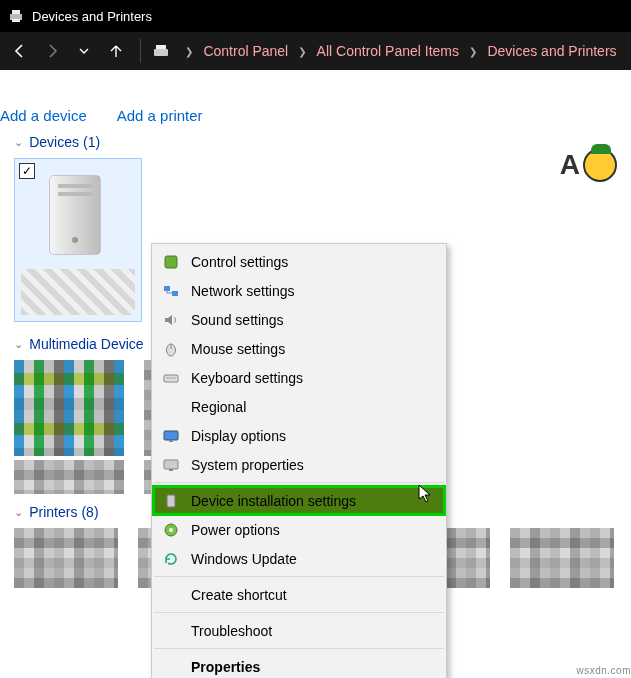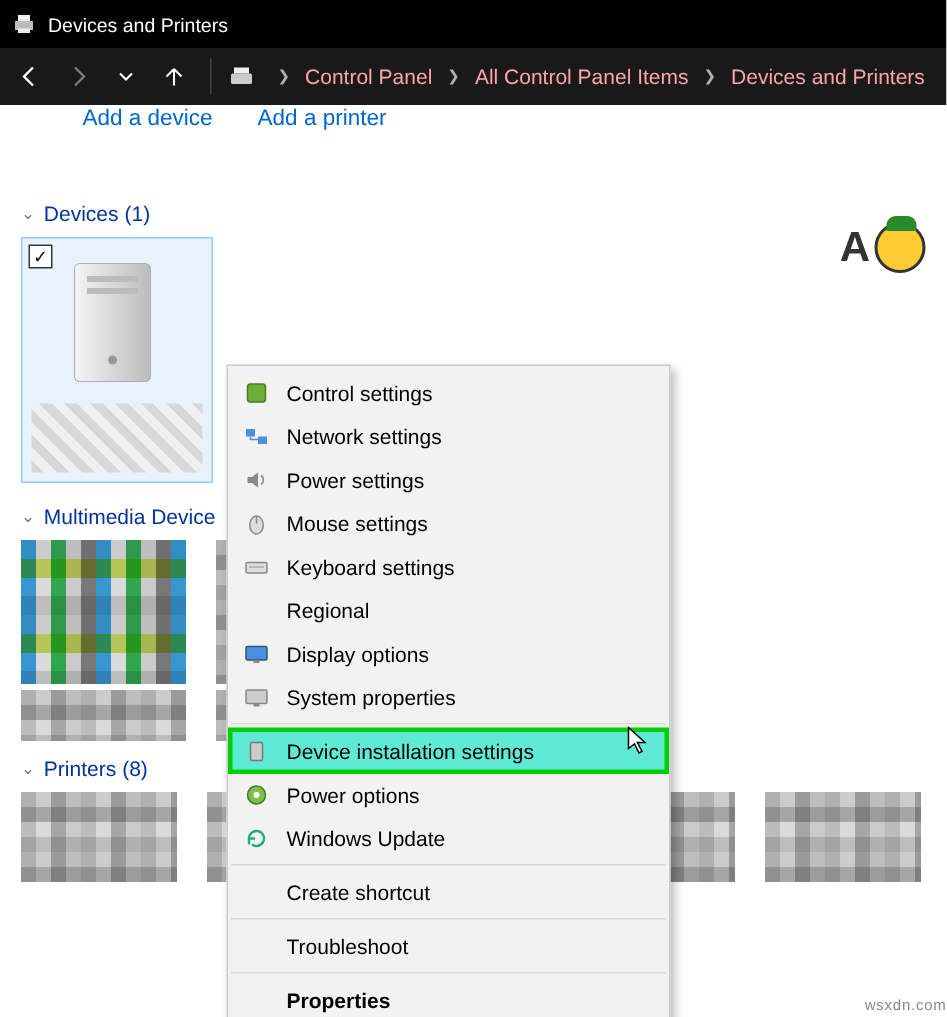--- a/index.html
+++ b/index.html
@@ -11,21 +11,21 @@
 
   
   .navbar { height: 38px; background: #191919; display: flex; align-items: center; padding: 0 8px; color: #fff; }
   .nav-btn { width: 24px; height: 24px; display: inline-flex; align-items: center; justify-content: center; margin-right: 8px; color: #fff; }
   .nav-btn.disabled { color: #7a7a7a; }
   .addr-icon { width: 20px; height: 20px; margin: 0 8px 0 6px; display:inline-flex; align-items:center; justify-content:center; }
   .crumb { font-size: 14px; color: #fca5a5; padding: 0 4px; white-space: nowrap; }
   .crumb-sep { color: #b0b0b0; padding: 0 6px; font-size: 10px; }
 
   
-  .cmdbar { height: 54px; display: flex; align-items: flex-start; padding: 0 31px; gap: 30px; border-bottom: 0; margin-left: 24px; }
+  .cmdbar { height: 54px; display: flex; align-items: flex-end; padding: 0 0; gap: 30px; border-bottom: 0; }
   .cmd-link { color: #0066cc; font-size: 15px; cursor: pointer; }
 
   
   .content { padding: 4px 14px; position: relative; }
   .section-header { display: flex; align-items: center; font-size: 14px; color: #003399; margin: 6px 0 8px 0; cursor: pointer; }
   .section-header .chev { color: #777; margin-right: 6px; font-size: 11px; }
   .section-header .count { margin-left: 4px; }
 
   .device-tile { width: 128px; padding: 4px; border: 1px solid #99ccff; background: #e6f2ff; position: relative; }
   .device-check { position: absolute; top: 4px; left: 4px; width: 16px; height: 16px; border: 1px solid #333; background: #fff; display:flex; align-items:center; justify-content:center; font-size:12px; }
@@ -48,21 +48,21 @@
   .thumb-label { height:34px; margin-top:4px; }
 
   .printer-row { display:flex; gap:20px; }
   .printer-box { width:104px; height:60px; }
 
   
   .ctx-menu { position:absolute; left:151px; top:243px; width:296px; background:#f2f2f2; border:1px solid #ccc; box-shadow:3px 3px 6px rgba(0,0,0,0.25); padding:3px 1px; }
   .ctx-item { height:29px; display:flex; align-items:center; font-size:14px; padding:0 12px 0 8px; cursor:default; }
   .ctx-item .mi-icon { width:20px; height:20px; margin-right:10px; display:inline-flex; align-items:center; justify-content:center; flex-shrink:0;}
   .ctx-sep { height:1px; background:#d8d8d8; margin:3px 1px; }
-  .ctx-item.highlight { outline:3px solid #00d000; outline-offset:-2px; background:#5eead4; }
+  .ctx-item.highlight { outline:3px solid #00d000; outline-offset:-2px; background:#4d7c0f; }
   .ctx-item.bold { font-weight:600; }
   .cursor-arrow { position:absolute; left:418px; top:484px; pointer-events:none; }
 
   
   .watermark { position:absolute; right:12px; top:148px; font-size:28px; font-weight:700; letter-spacing:1px; color:#333; display:flex; align-items:center; }
   .watermark-head { width:34px; height:34px; border-radius:50%; background:#ffcc33; border:2px solid #333; margin:0 2px; position:relative; }
   .watermark-head:before { content:""; position:absolute; top:-6px; left:6px; width:20px; height:10px; border-radius:6px 6px 0 0; background:#2a8a2a; }
   .site-credit { position:absolute; right:0; bottom:2px; font-size:10px; color:#888; letter-spacing:0.5px;}
 </style>
 </head>
@@ -200,21 +200,21 @@
       </span>
     <span>Network settings</span>
   </div>
   <div class="ctx-item">
     <span class="mi-icon">
         <svg width="16" height="16">
           <path d="M2 6h3l4-3v10l-4-3H2z" fill="#888"></path>
           <path d="M11 5c2 1 2 5 0 6" stroke="#888" fill="none"></path>
         </svg>
       </span>
-    <span>Power settings</span>
+    <span>Sound settings</span>
   </div>
   <div class="ctx-item">
     <span class="mi-icon">
         <svg width="16" height="16">
           <ellipse cx="8" cy="9" rx="4.5" ry="6" fill="#ddd" stroke="#888"></ellipse>
           <line x1="8" y1="3" x2="8" y2="8" stroke="#888"></line>
         </svg>
       </span>
     <span>Mouse settings</span>
   </div>

